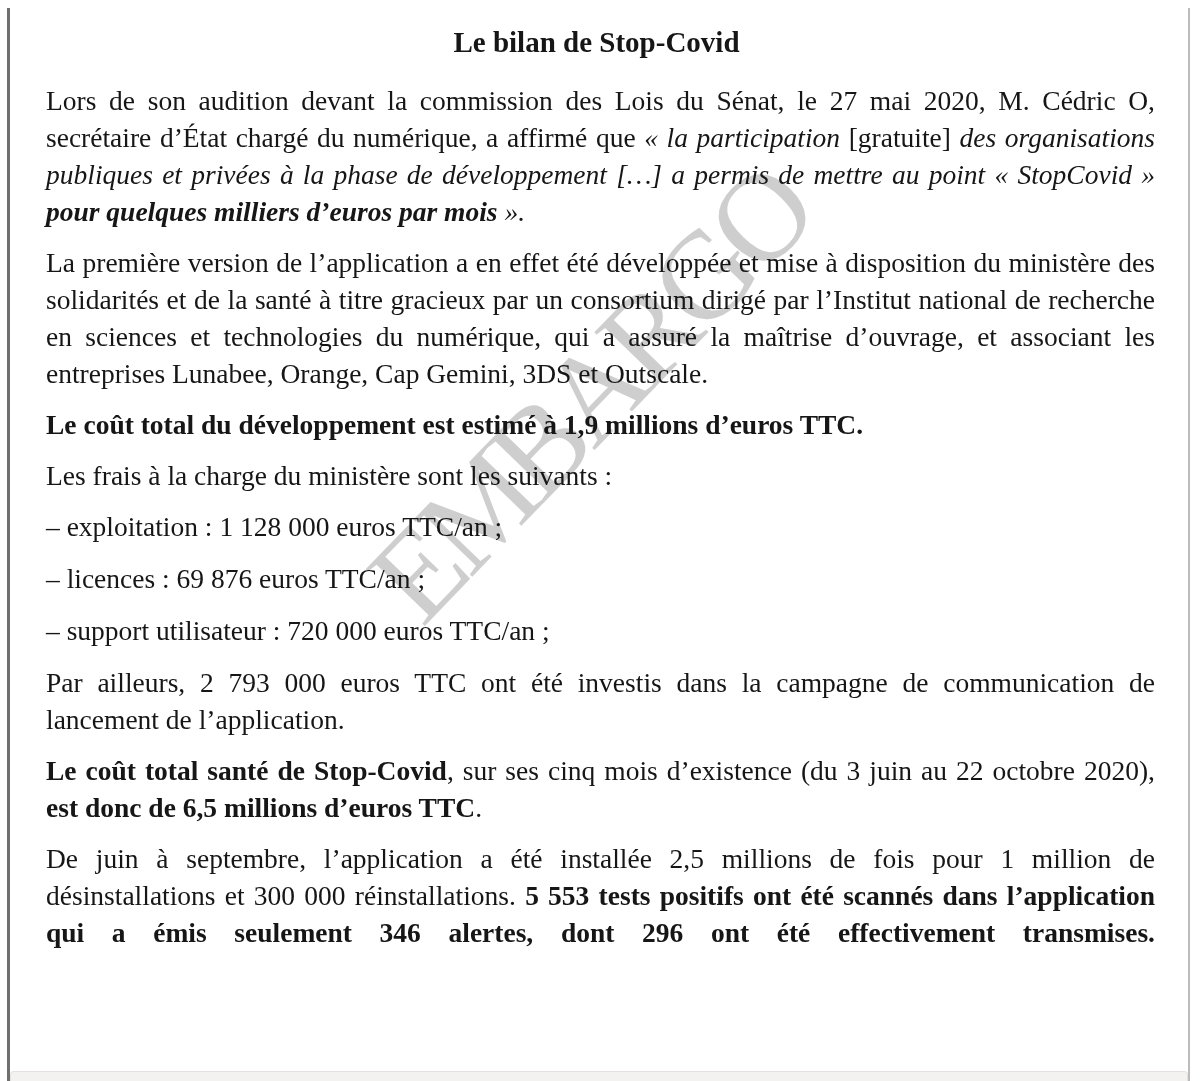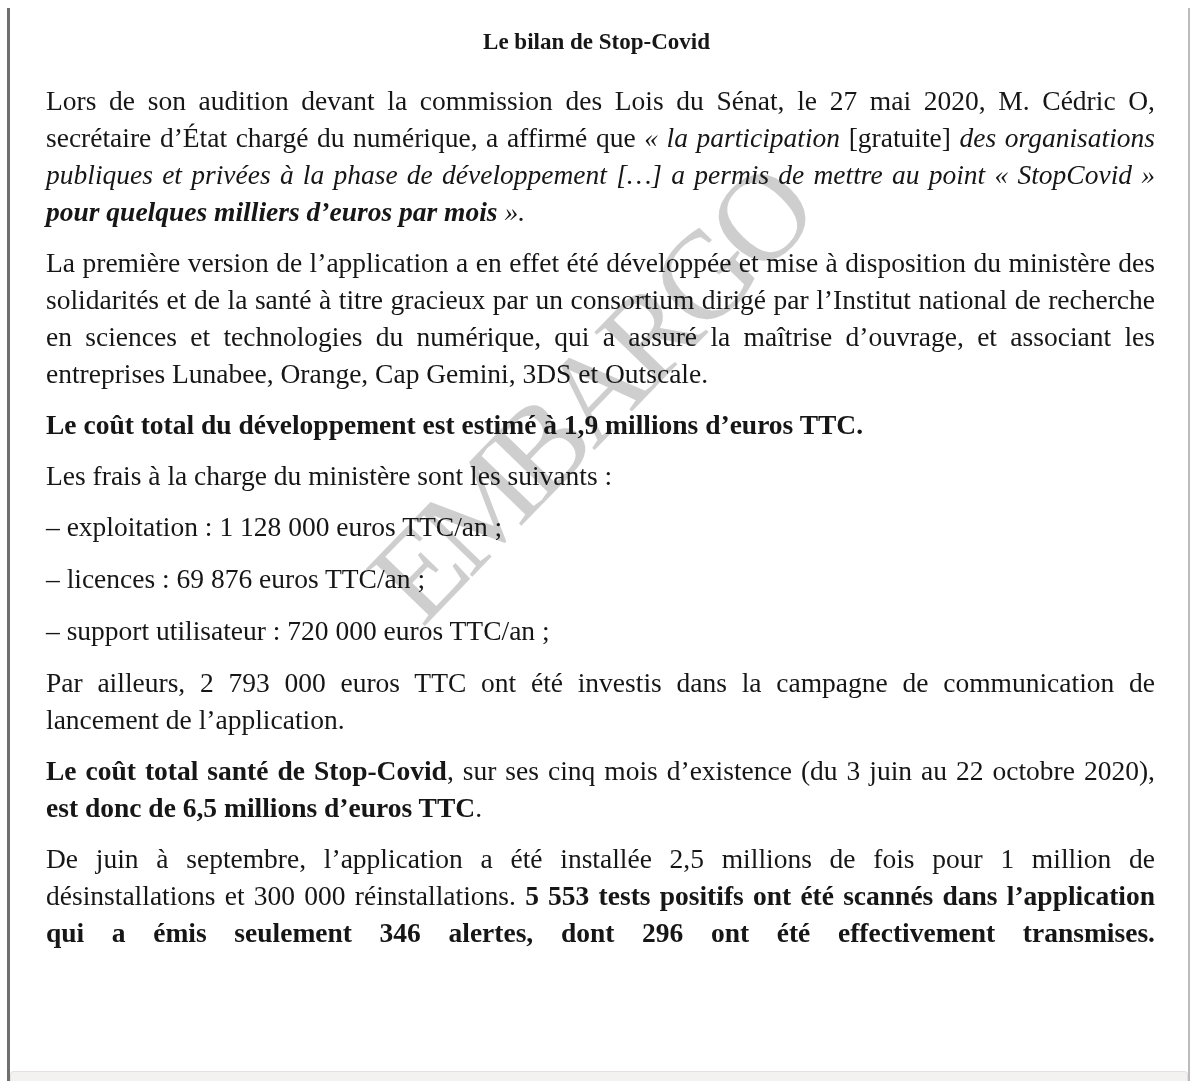--- a/index.html
+++ b/index.html
@@ -39,21 +39,21 @@
     white-space: nowrap;
     user-select: none;
   }
   .content {
     position: absolute;
     left: 38px; top: 20px;
     width: 1117px;
     z-index: 1;
   }
   .doc-title {
-    font-size: 23px;
+    font-size: 29px;
     line-height: 40px;
     font-weight: bold;
     text-align: center;
     margin: 2px 0 20px 0;
   }
   .content p {
     margin: 0 0 14px 8px;
     font-size: 27.5px;
     line-height: 37px;
     text-align: justify;

